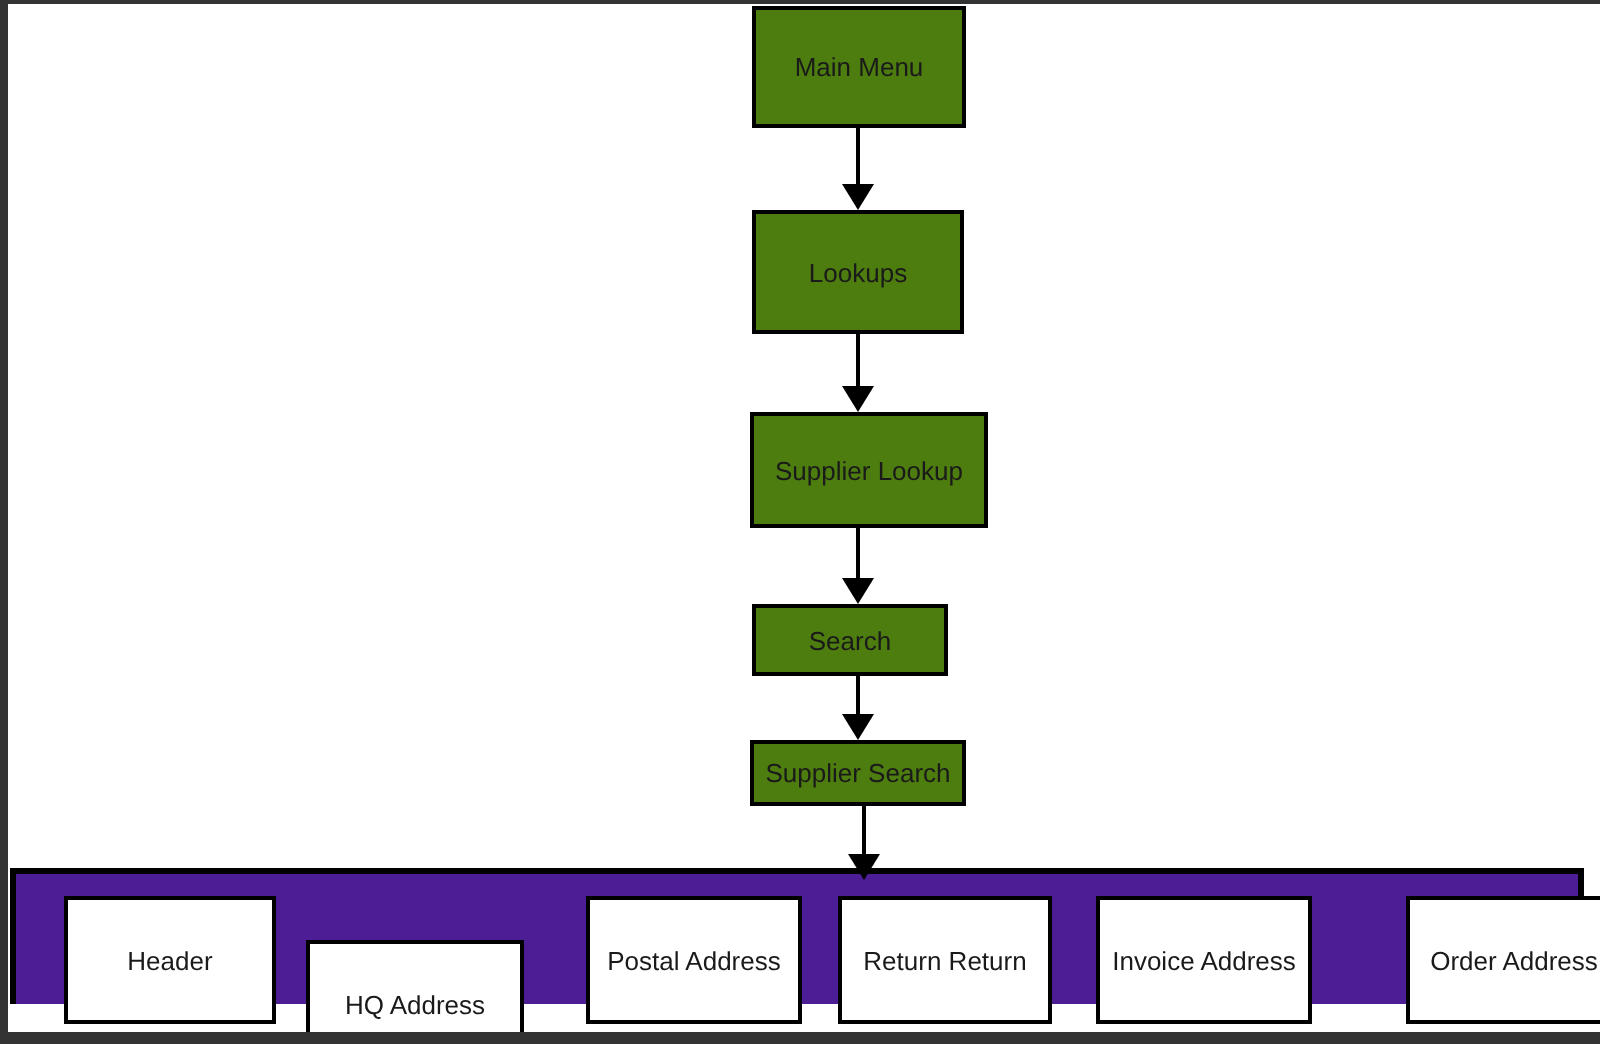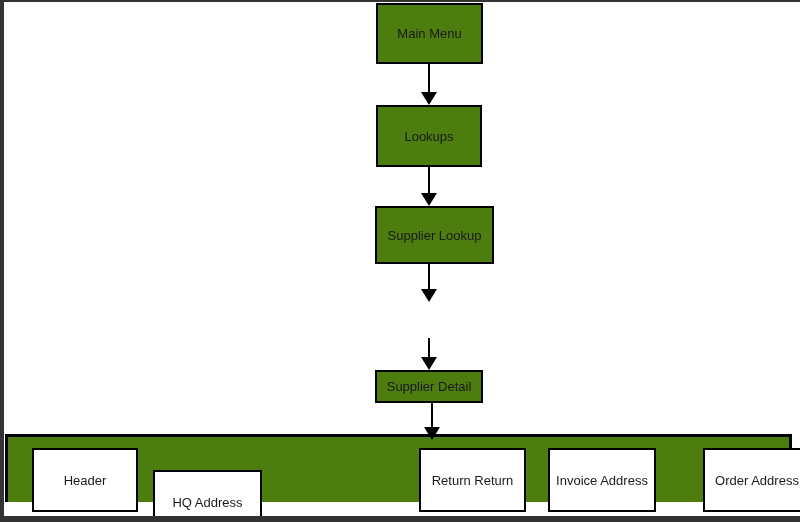--- a/index.html
+++ b/index.html
@@ -54,21 +54,21 @@
   .a5 { left: 431px; top: 403px; height: 37px; }
   .a5 .shaft { height: 26px; } .a5 .head { top: 24px; }
 
   
   .detail-container {
     position: absolute;
     left: 5px; top: 434px;
     width: 787px; height: 68px;
     border: 3px solid #000000;
     border-bottom: none;
-    background: #4d7c0f;
+    background: #4c1d95;
     z-index: 1;
   }
   .detail-box {
     position: absolute;
     top: 11px; height: 64px;
     border: 2px solid #000000;
     background: #ffffff;
     display: flex; align-items: center; justify-content: center;
     font-size: 13px; color: #1a1a1a;
     text-align: center;
@@ -91,22 +91,25 @@
 
   <div class="node n-main-menu">
     <span>Main Menu</span>
   </div>
   <div class="node n-lookups">
     <span>Lookups</span>
   </div>
   <div class="node n-supplier-lookup">
     <span>Supplier Lookup</span>
   </div>
+  <div class="node n-search">
+    <span>Search</span>
+  </div>
   <div class="node n-supplier-detail">
-    <span>Supplier Detail</span>
+    <span>Supplier Search</span>
   </div>
 
   <div class="arrow a1">
     <div class="shaft"></div>
     <div class="head"></div>
   </div>
   <div class="arrow a2">
     <div class="shaft"></div>
     <div class="head"></div>
   </div>
@@ -123,20 +126,23 @@
     <div class="head"></div>
   </div>
 
   <div class="detail-container">
     <div class="detail-box b-header">
       <span>Header</span>
     </div>
     <div class="detail-box b-hq">
       <span>HQ Address</span>
     </div>
+    <div class="detail-box b-postal">
+      <span>Postal Address</span>
+    </div>
     <div class="detail-box b-return">
       <span>Return Return</span>
     </div>
     <div class="detail-box b-invoice">
       <span>Invoice Address</span>
     </div>
     <div class="detail-box b-order">
       <span>Order Address</span>
     </div>
   </div>

